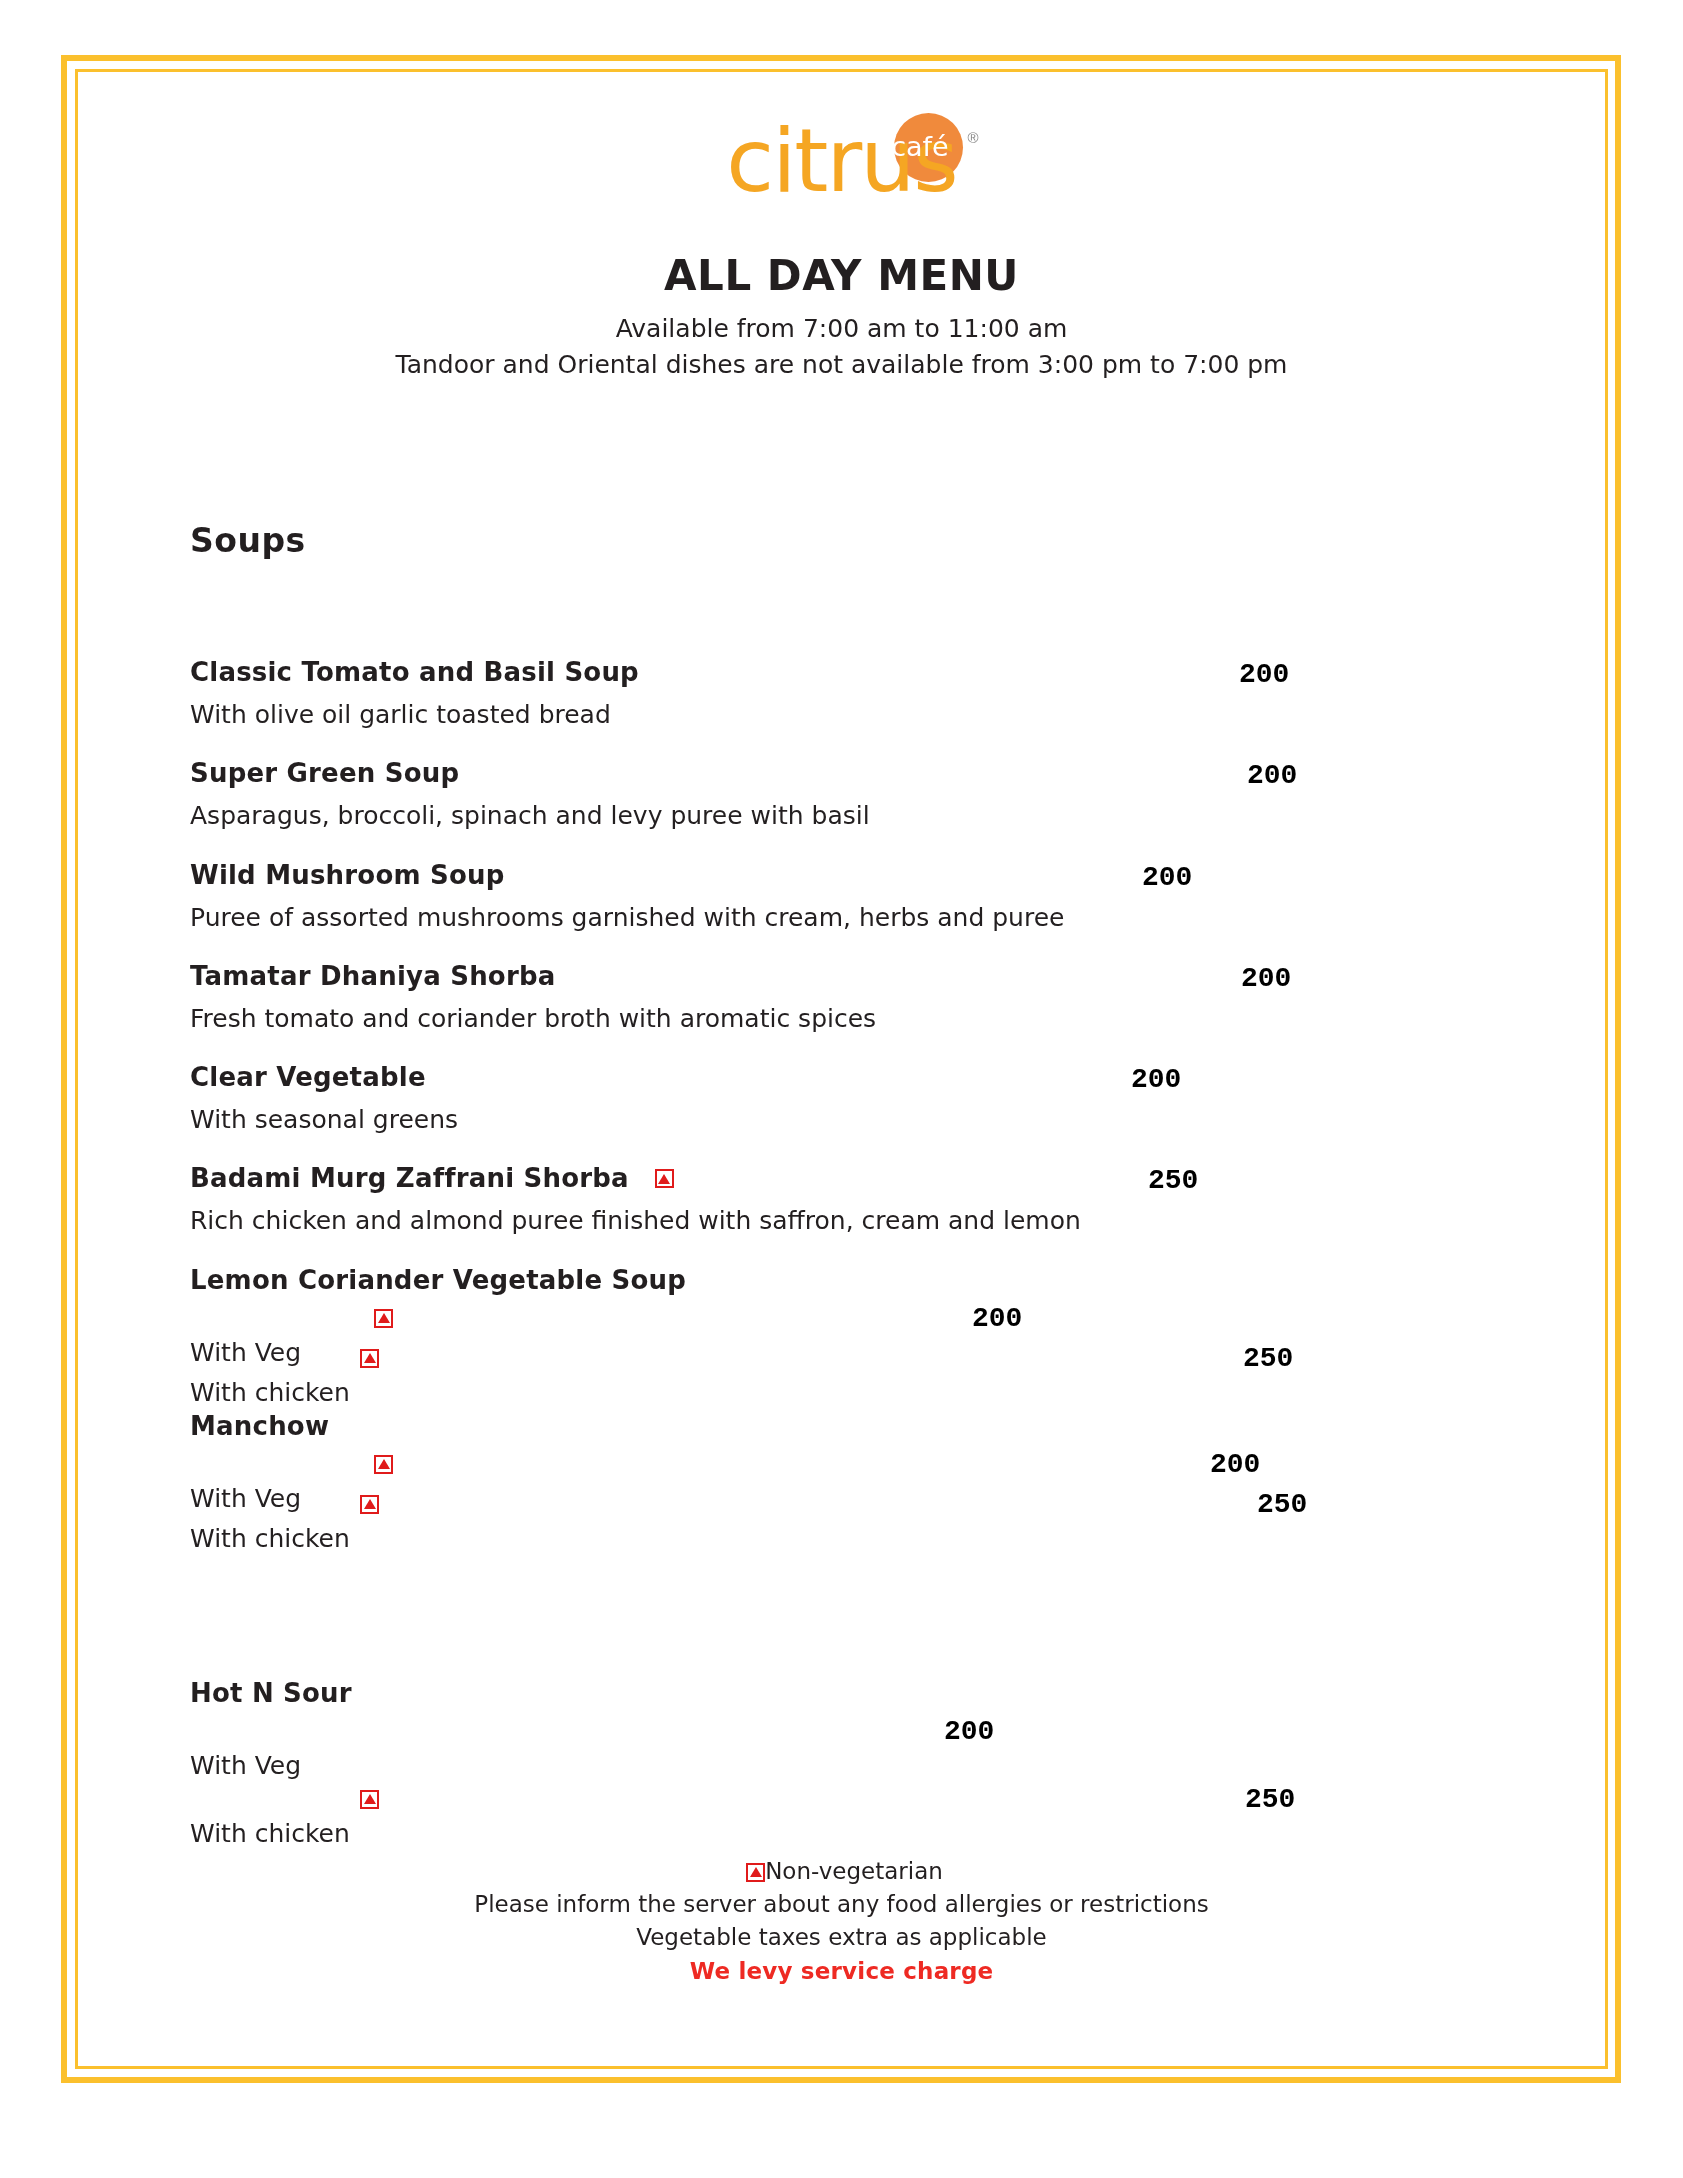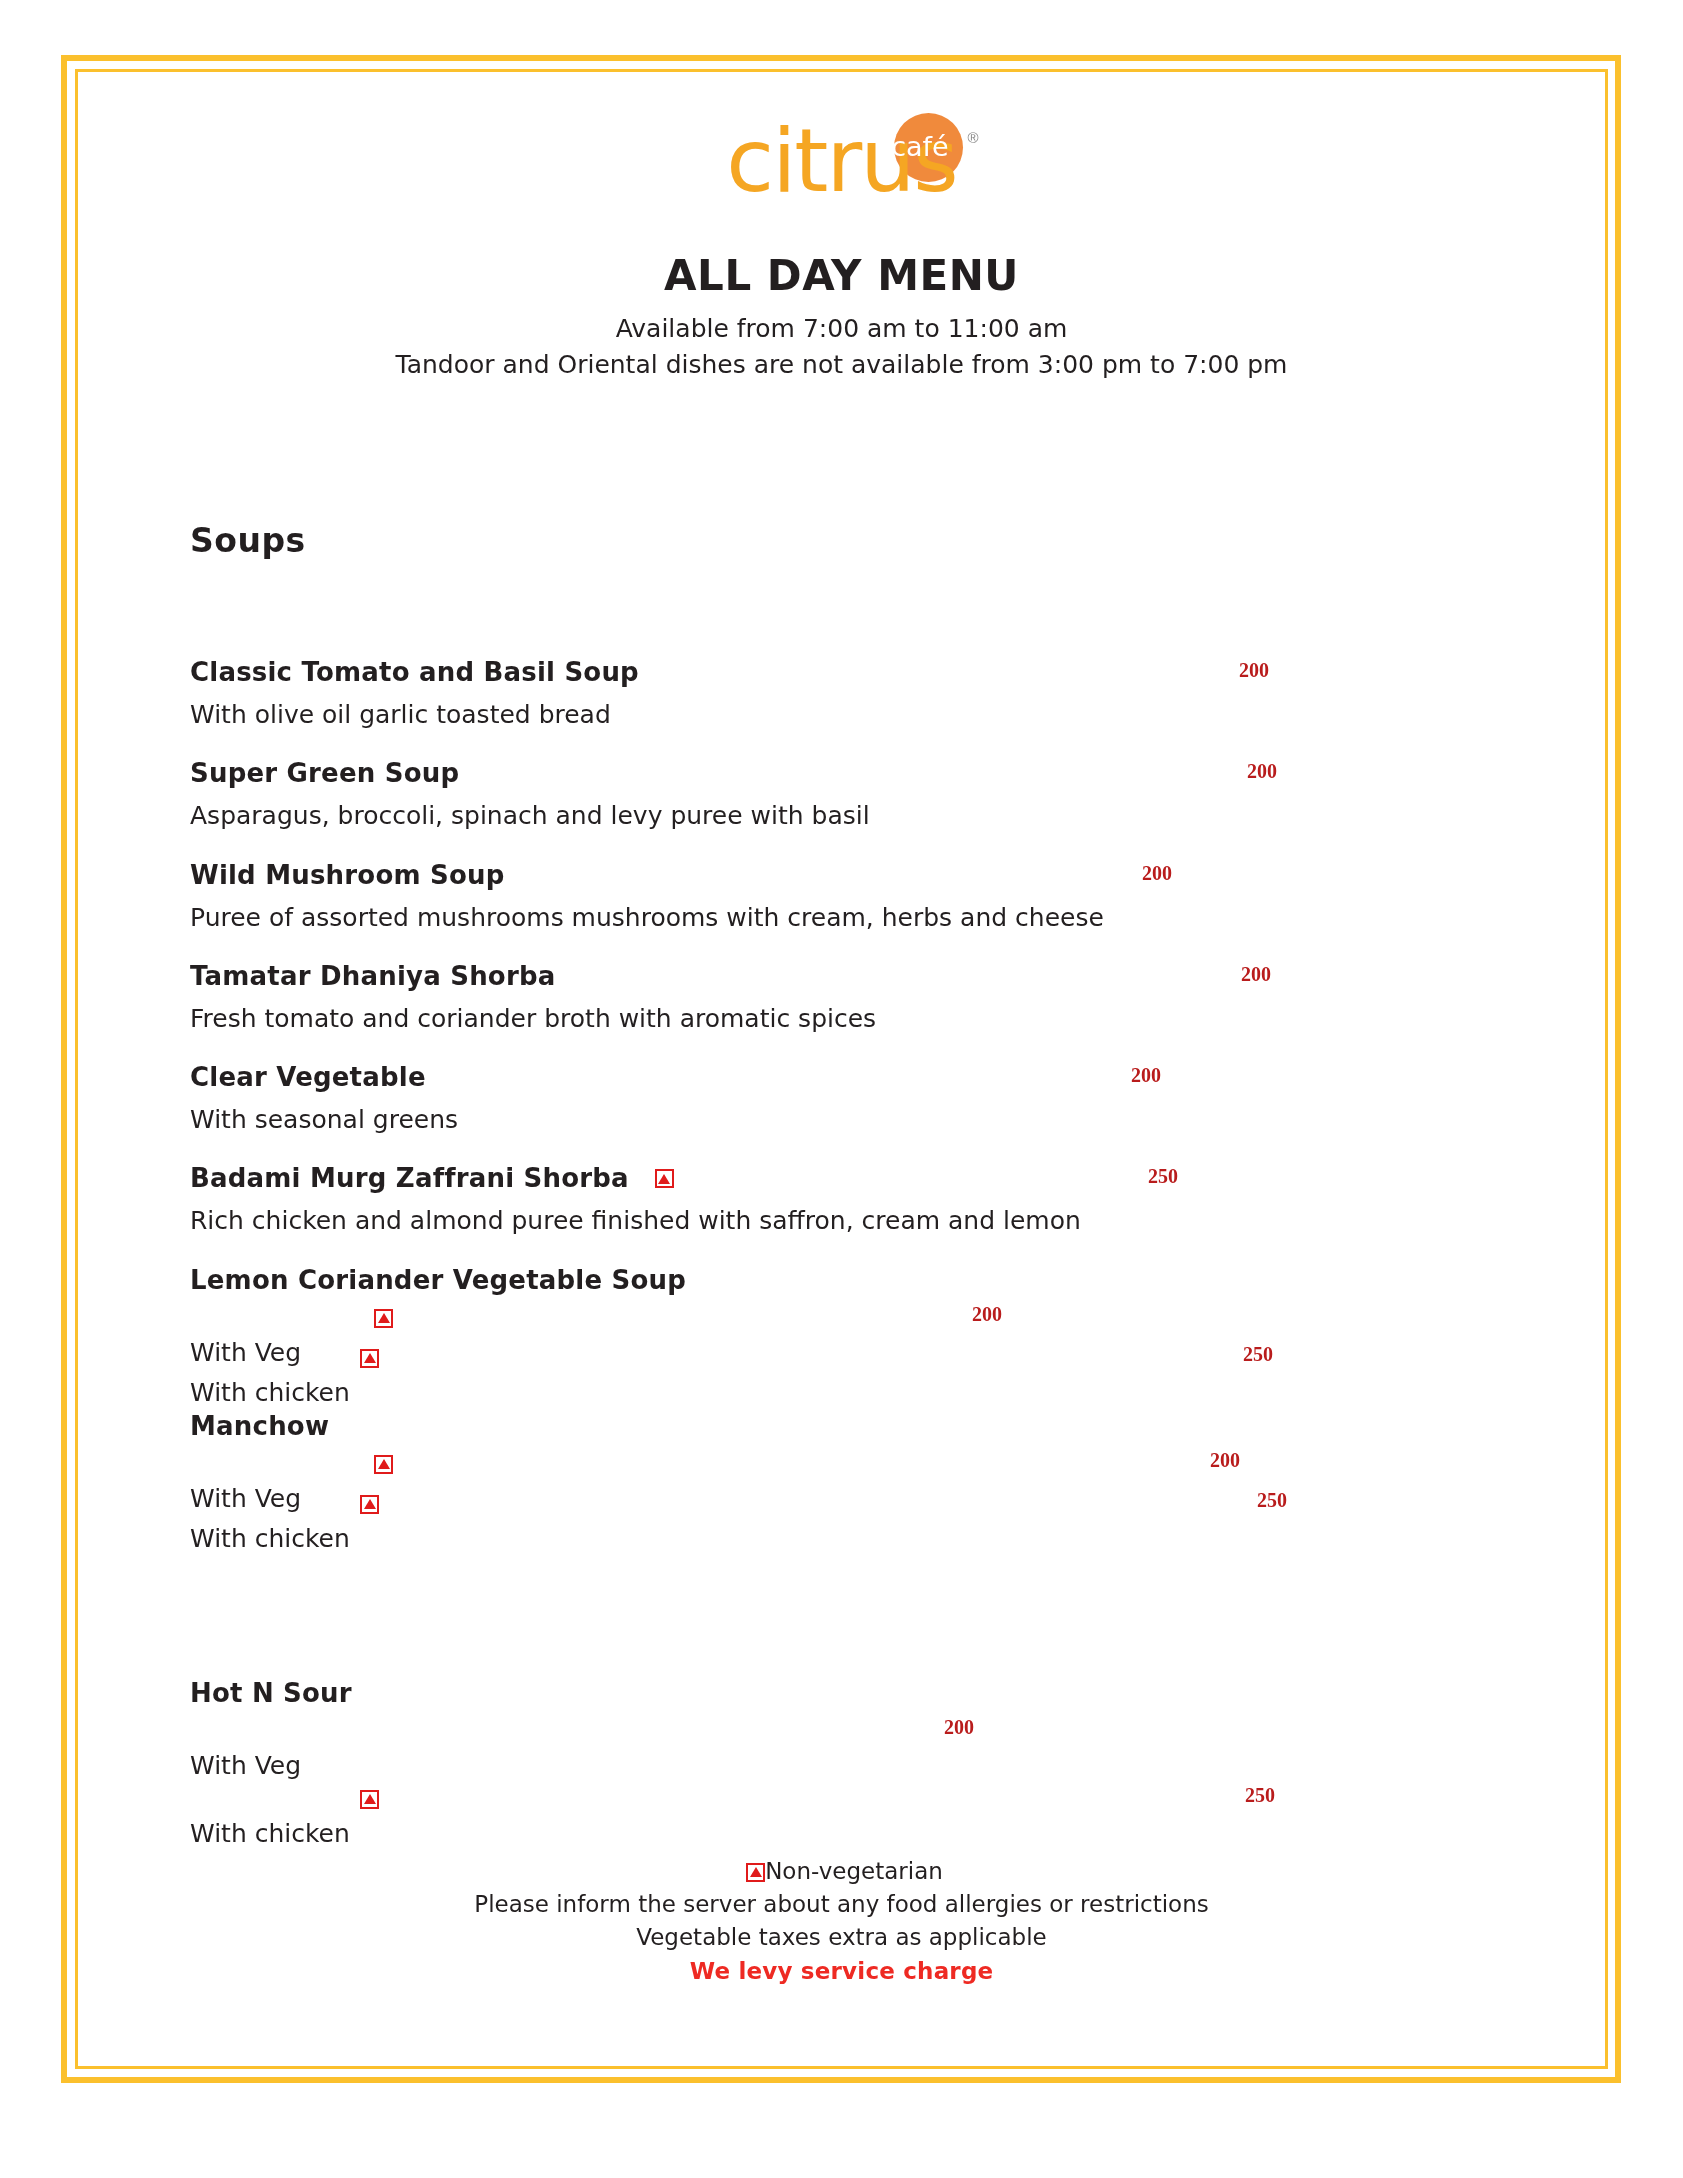--- a/index.html
+++ b/index.html
@@ -169,24 +169,24 @@
   }
   .item-desc {
     font-family: "DejaVu Sans", sans-serif;
     font-size: 25px;
     color: #231f20;
     margin-top: 4px;
     line-height: 1.25;
   }
   .price {
     position: absolute;
-    font-family: Liberation Serif, serif;
-    font-size: 20px;
-    font-weight: 700;
-    color: #b91c1c;
+    font-family: Liberation Mono, monospace;
+    font-size: 28px;
+    font-weight: 700;
+    color: #000000;
   }
   .nonveg {
     display: inline-block;
     width: 19px;
     height: 19px;
     border: 2px solid #e01b1b;
     position: relative;
     vertical-align: middle;
     box-sizing: border-box;
     margin-left: 6px;
@@ -267,21 +267,21 @@
         <div class="item">
           <div class="item-row"><span class="item-name">Classic Tomato and Basil Soup</span><span class="price" style="left: 1049px; top: 2px;">200</span></div>
           <div class="item-desc">With olive oil garlic toasted bread</div>
         </div>
         <div class="item">
           <div class="item-row"><span class="item-name">Super Green Soup</span><span class="price" style="left: 1057px; top: 2px;">200</span></div>
           <div class="item-desc">Asparagus, broccoli, spinach and levy puree with basil</div>
         </div>
         <div class="item">
           <div class="item-row"><span class="item-name">Wild Mushroom Soup</span><span class="price" style="left: 952px; top: 2px;">200</span></div>
-          <div class="item-desc">Puree of assorted mushrooms mushrooms with cream, herbs and cheese</div>
+          <div class="item-desc">Puree of assorted mushrooms garnished with cream, herbs and puree</div>
         </div>
         <div class="item">
           <div class="item-row"><span class="item-name">Tamatar Dhaniya Shorba</span><span class="price" style="left: 1051px; top: 2px;">200</span></div>
           <div class="item-desc">Fresh tomato and coriander broth with aromatic spices</div>
         </div>
         <div class="item">
           <div class="item-row"><span class="item-name">Clear Vegetable</span><span class="price" style="left: 941px; top: 2px;">200</span></div>
           <div class="item-desc">With seasonal greens</div>
         </div>
         <div class="item">

